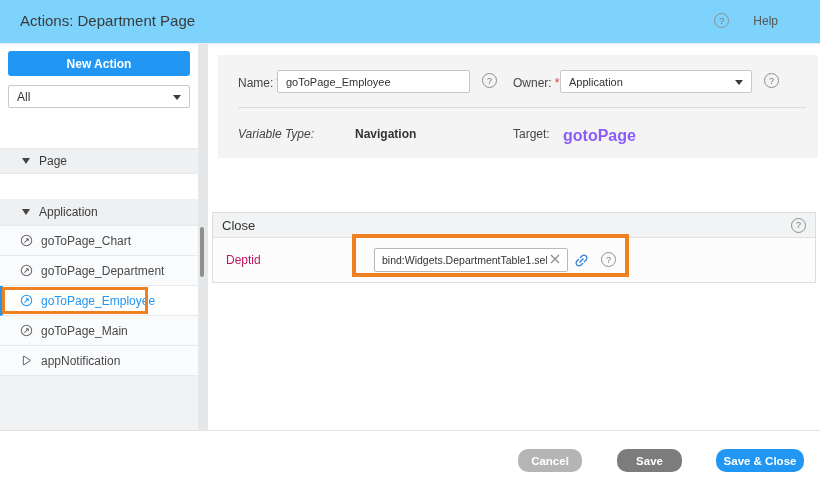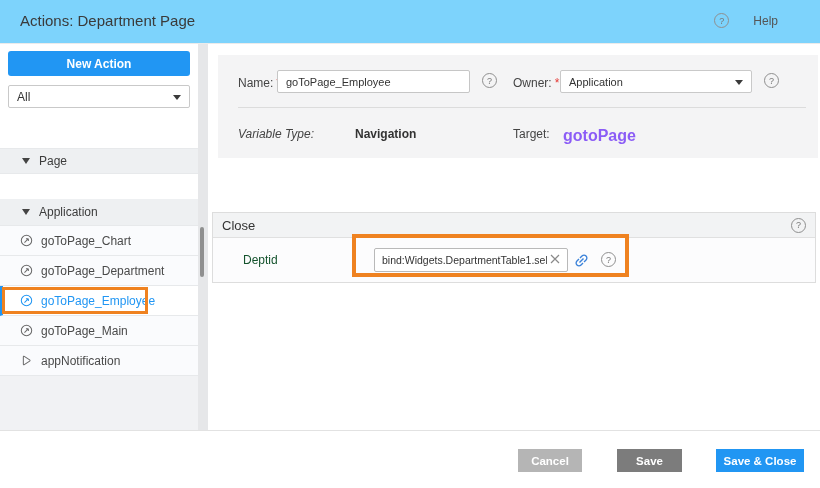--- a/index.html
+++ b/index.html
@@ -75,31 +75,31 @@
          font-size:12.5px; color:#777; cursor:pointer; }
   #tab-properties { left:6px; width:66px; }
   #tab-data { left:78px; width:40px; background:#fff; border-top:3px solid #2196f3; color:#333; height:29px; z-index:2; }
 
   
   #inputs-box { position:absolute; left:4px; top:168px; width:604px; border:1px solid #dddddd; background:#fcfcfd; }
   #inputs-header { height:25px; background:#f2f3f4; border-bottom:1px solid #e0e0e0; display:flex; align-items:center;
                    padding:0 9px; justify-content:space-between; }
   #inputs-title { font-size:13px; color:#333; }
   #inputs-row { position:relative; height:44px; }
-  #deptid-label { position:absolute; left:13px; top:15px; font-size:12px; color:#14532d;margin-left:17px; }
+  #deptid-label { position:absolute; left:13px; top:15px; font-size:12px; color:#be185d; }
   #deptid-input { position:absolute; left:161px; top:10px; width:194px; height:24px; border:1px solid #b9b9b9; border-radius:2px;
                   padding:0 20px 0 7px; font-size:10.5px; color:#333; font-family:inherit; background:#fff; }
   #deptid-clear { position:absolute; left:336px; top:15px; cursor:pointer; line-height:0; }
   #deptid-bind { position:absolute; left:360px; top:14px; cursor:pointer; line-height:0; }
   #deptid-help { position:absolute; left:388px; top:14px; cursor:pointer; }
   #annotation-input { left:144px; top:190px; width:277px; height:43px; border-width:4px; }
 
   
   #footer { position:absolute; left:0; top:430px; width:820px; height:58px; background:#fff; border-top:1px solid #e2e2e2; }
-  .btn { position:absolute; top:18px; height:23px; border:none; border-radius:0; color:#fff; font-size:11.5px;
+  .btn { position:absolute; top:18px; height:23px; border:none; border-radius:10px; color:#fff; font-size:11.5px;
          font-weight:600; cursor:pointer; font-family:inherit; }
   #btn-cancel { left:518px; width:64px; background:#b5b5b5; }
   #btn-save { left:617px; width:65px; background:#7c7c7c; }
   #btn-save-close { left:716px; width:88px; background:#2196f3; }
 </style>
 </head>
 <body>
 
 <div id="canvas">
 

